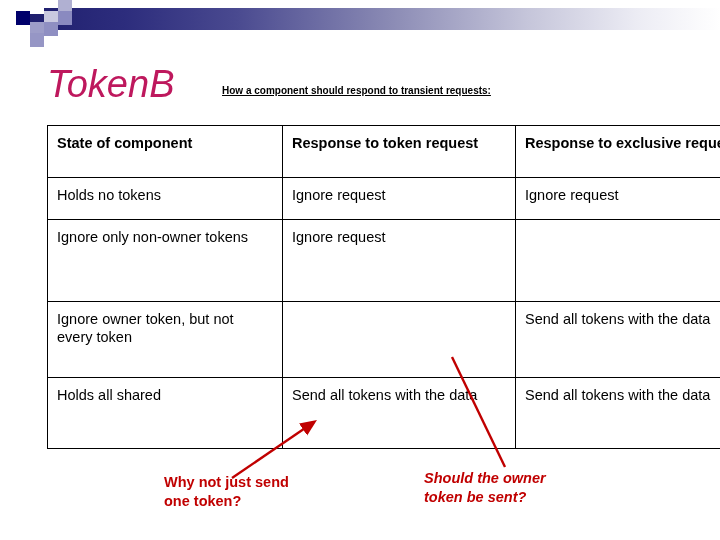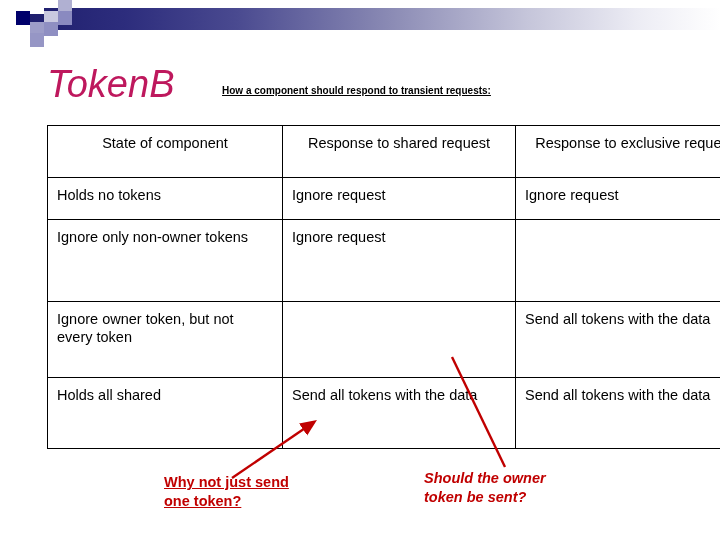--- a/index.html
+++ b/index.html
@@ -84,22 +84,21 @@
   table.matrix td {
     border: 1.5px solid #000000;
     vertical-align: top;
     padding: 8px 9px 6px 9px;
     font-size: 14.5px;
     line-height: 18px;
     color: #000000;
     background: #ffffff;
   }
   table.matrix tr.head td {
-    font-weight: normal;
-    text-align: center;
+    font-weight: bold;
   }
   .col-a { width: 216px; }
   .col-b { width: 214px; }
   .col-c { width: 218px; }
 
   .r-head { height: 52px; }
   .r1 { height: 42px; }
   .r2 { height: 82px; }
   .r3 { height: 76px; }
   .r4 { height: 71px; }
@@ -113,21 +112,21 @@
     pointer-events: none;
   }
   .note {
     position: absolute;
     font-size: 14.5px;
     font-weight: bold;
     line-height: 19px;
     color: #c00000;
     white-space: pre-line;
   }
-  .note-left  { left: 164px; top: 473px; text-decoration: underline; }
+  .note-left  { left: 164px; top: 473px; }
   .note-right { left: 424px; top: 469px; font-style: italic; }
 </style>
 </head>
 <body>
 
 <div class="deco">
   <div class="deco-bar"></div>
   <div id="deco-squares">
       <div class="deco-sq" style="left: 16px; top: 11px; width: 14px; height: 14px; background: rgb(0, 0, 107);"></div>
       <div class="deco-sq" style="left: 30px; top: 0px; width: 14px; height: 14px; background: rgb(255, 255, 255);"></div>
@@ -142,21 +141,21 @@
 
 <div class="title">TokenB</div>
 
 <div class="subtitle">How a component should respond to transient requests:</div>
 
 <div class="tbl-wrap">
   <table class="matrix">
     <tbody>
       <tr class="head r-head">
         <td class="col-a">State of component</td>
-        <td class="col-b">Response to shared request</td>
+        <td class="col-b">Response to token request</td>
         <td class="col-c">Response to exclusive request</td>
       </tr>
 
       <tr class="r1">
         <td class="col-a">Holds no tokens</td>
         <td class="col-b">Ignore request</td>
         <td class="col-c">Ignore request</td>
       </tr>
 
       <tr class="r2">

